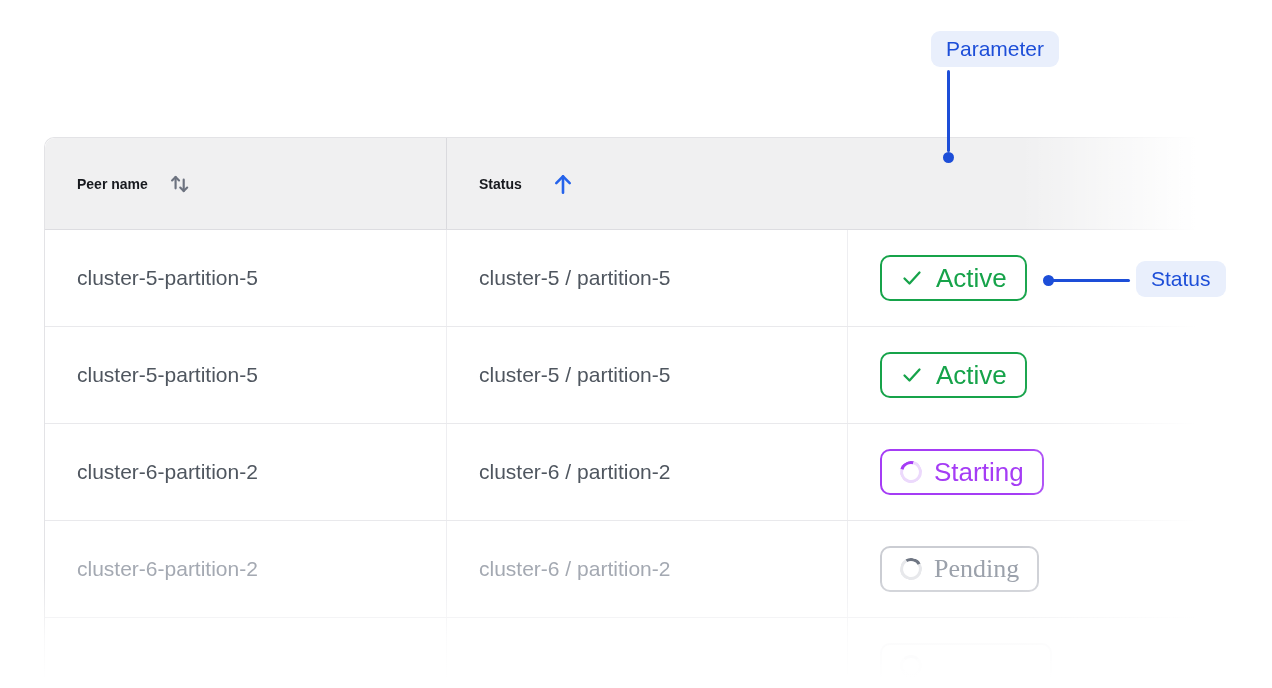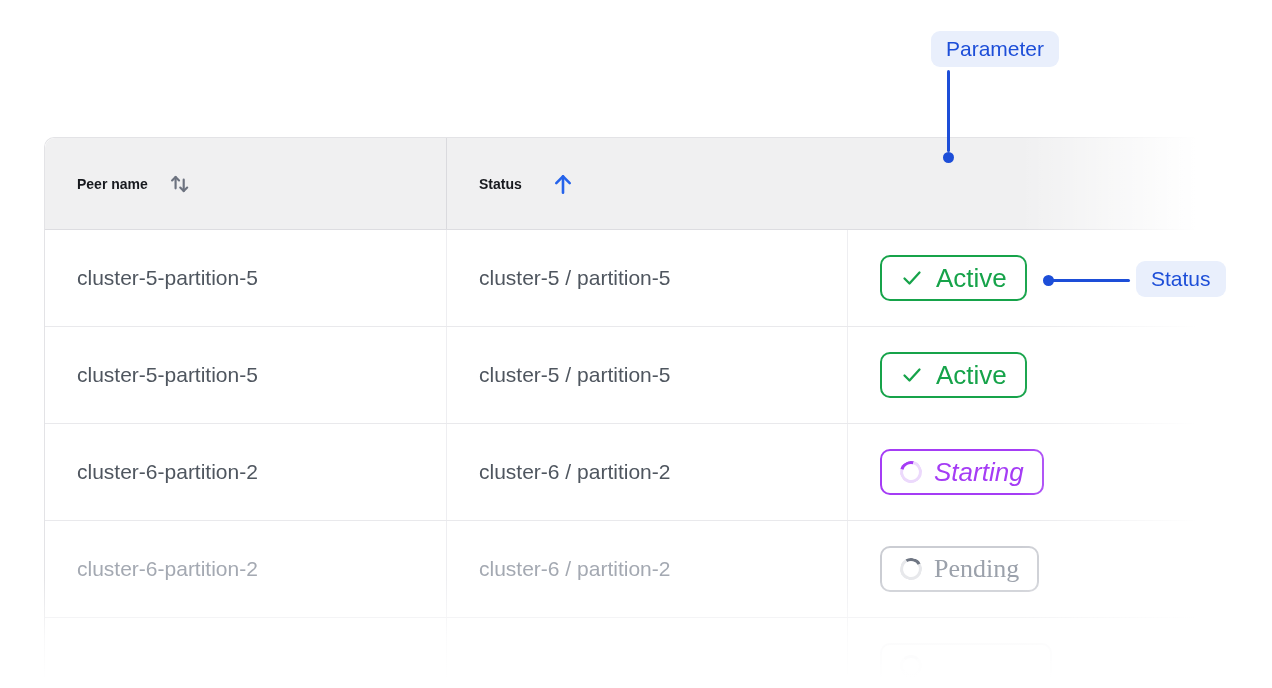--- a/index.html
+++ b/index.html
@@ -50,21 +50,21 @@
   .trow.muted{color:var(--muted_text);}
 
   
   .badge{
     display:inline-flex;align-items:center;gap:12px;
     height:46px;padding:0 18px;box-sizing:border-box;
     border-radius:10px;border:2px solid;
     font-size:26px;background:#fff;white-space:nowrap;
   }
   .badge.active{border-color:var(--status_active);color:var(--status_active);}
-  .badge.starting{border-color:var(--status_starting);color:var(--status_starting);font-style:italic;}
+  .badge.starting{border-color:var(--status_starting);color:var(--status_starting);}
   .badge.pending{border-color:var(--status_pending_border);color:var(--status_pending_text);font-family:Liberation Serif, serif;}
   .badge.ghost{border-color:#ededf0;color:transparent;width:172px;}
 
   .spinner{
     width:22px;height:22px;border-radius:50%;
     border:3px solid;box-sizing:border-box;flex:0 0 auto;
   }
   .spinner.starting{border-color:#ecd9fc;border-top-color:var(--status_starting);transform:rotate(-30deg);}
   .spinner.pending{border-color:#e7e8eb;border-top-color:#6f7683;transform:rotate(15deg);}
   .spinner.ghost{border-color:#f3f3f5;border-top-color:#e7e8eb;}

